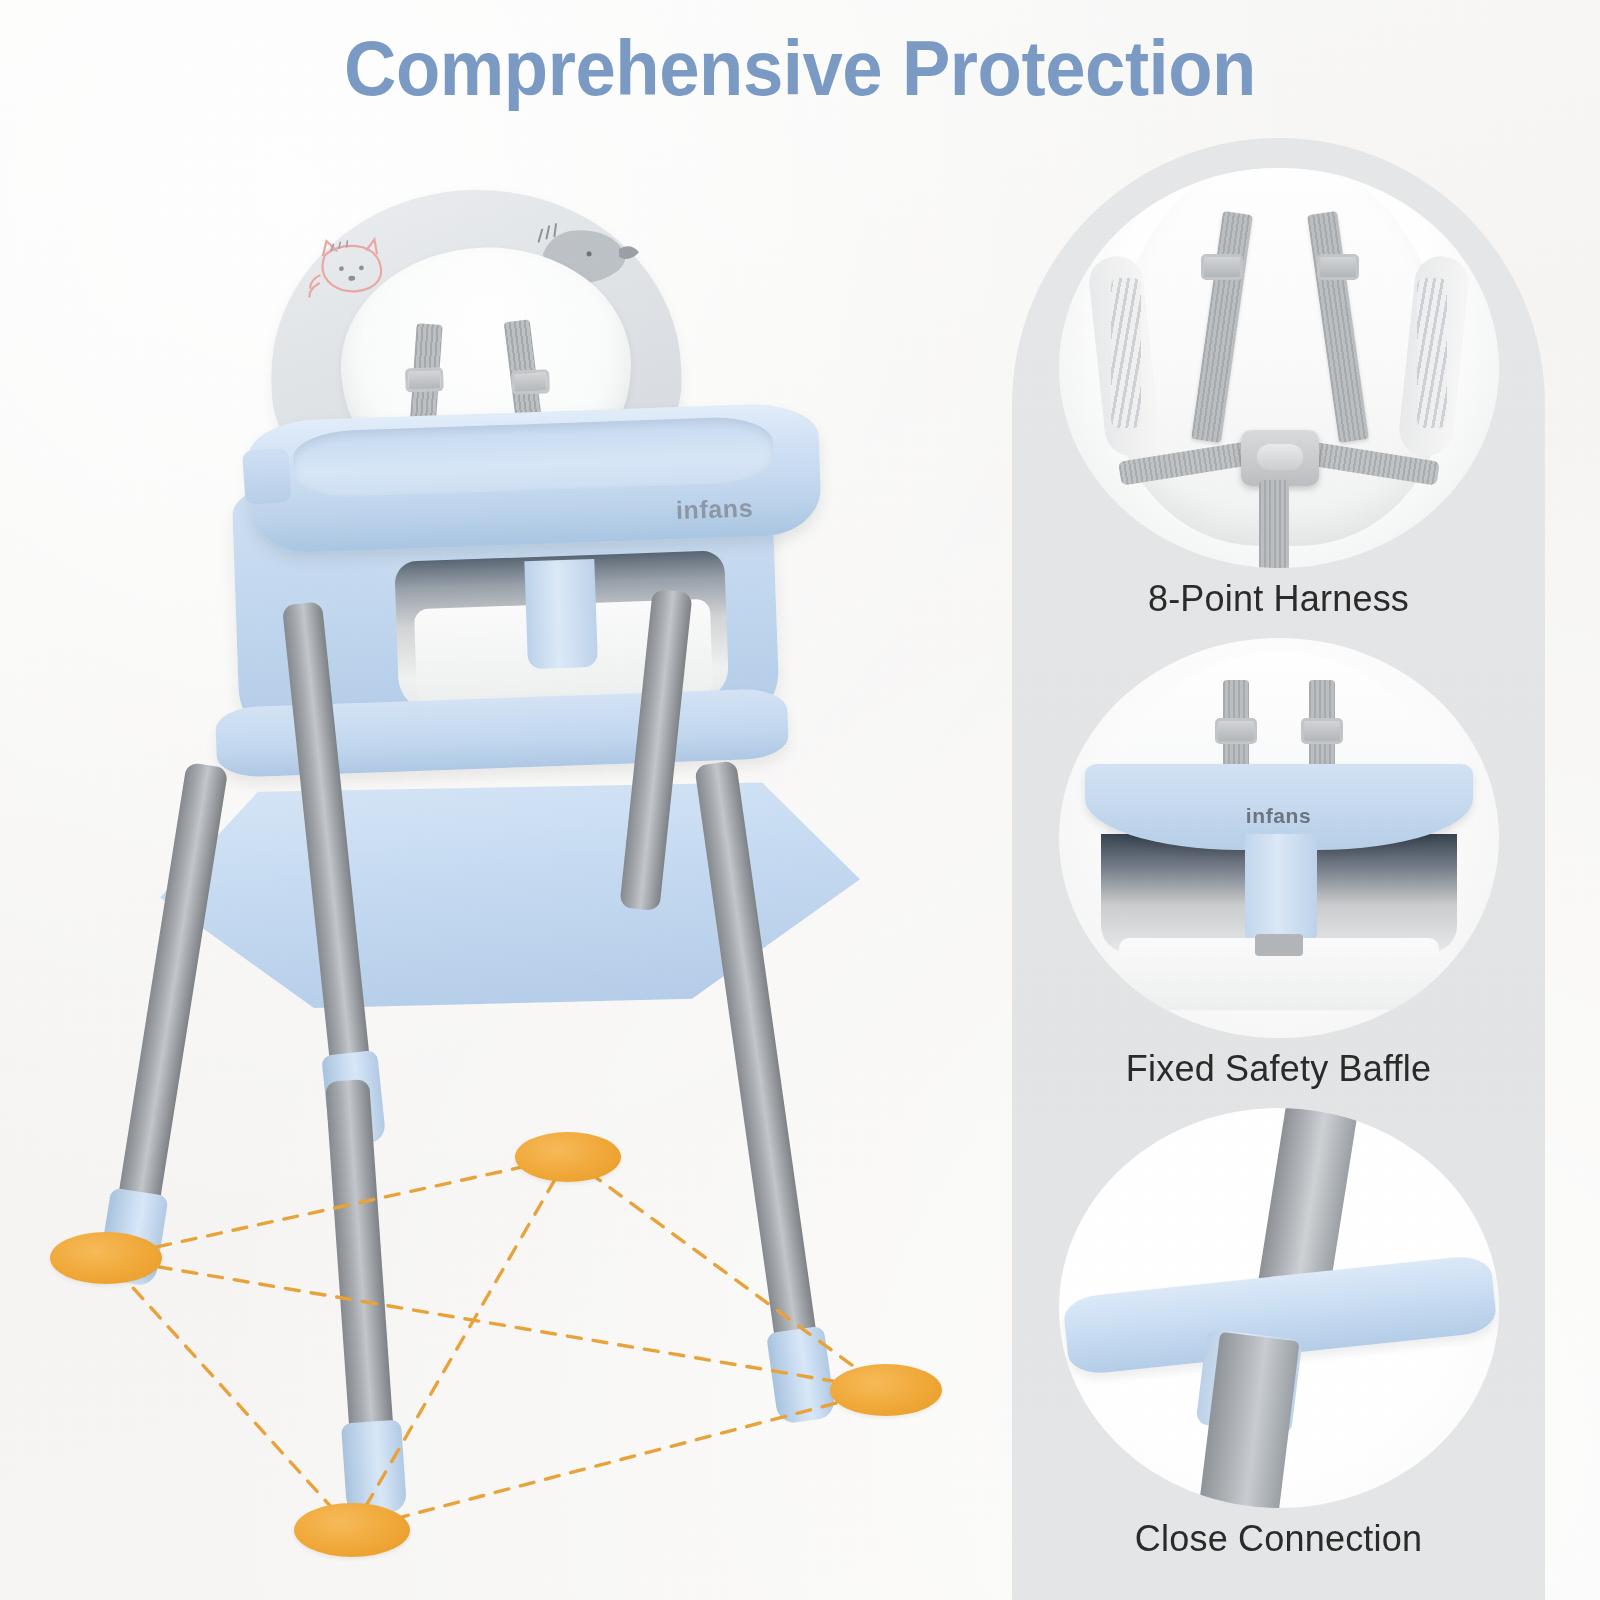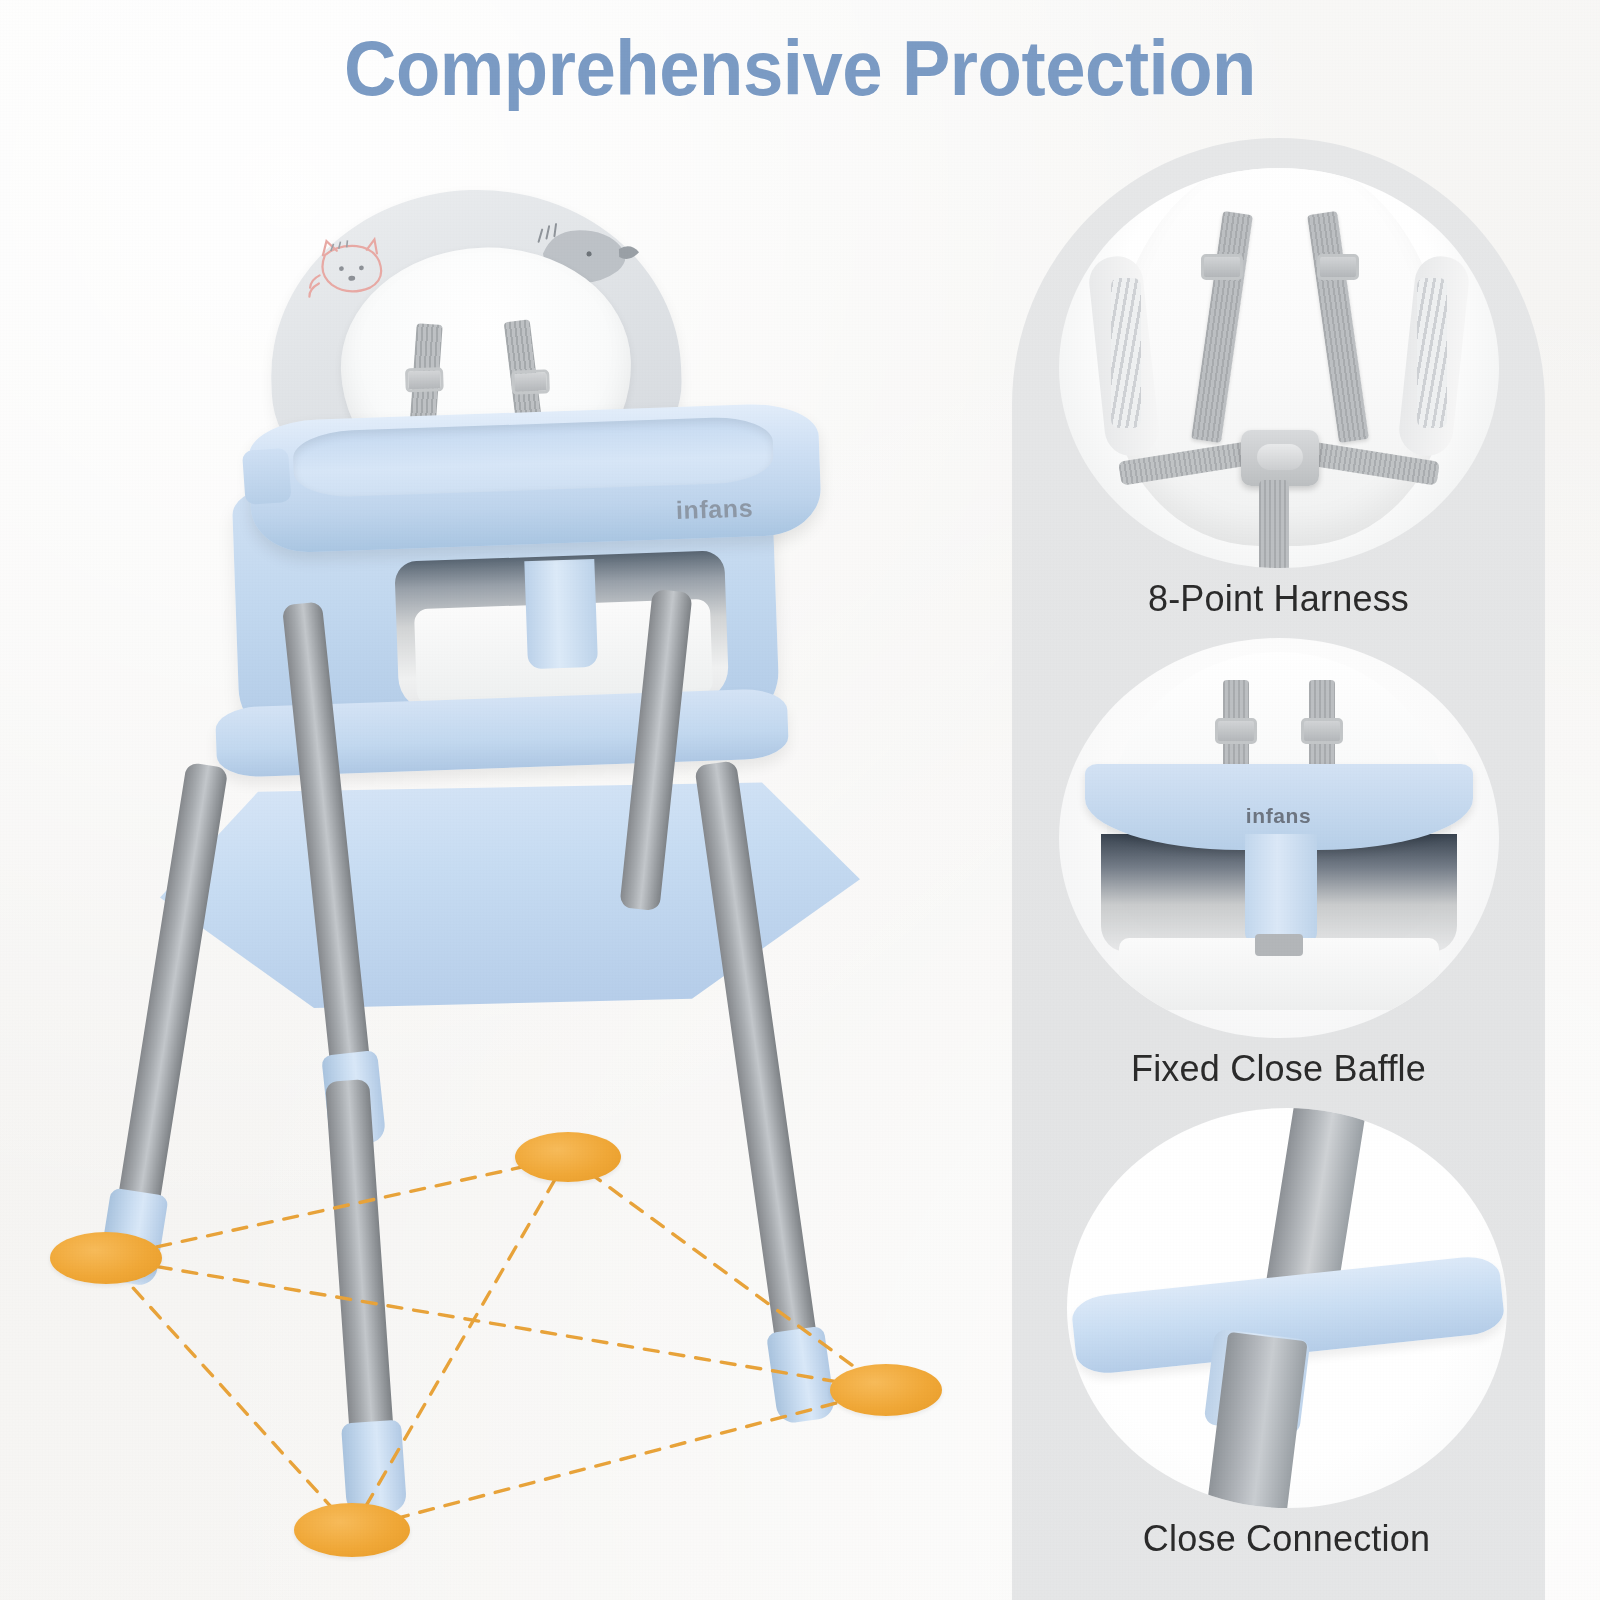--- a/index.html
+++ b/index.html
@@ -441,24 +441,24 @@
       </div>
       <div class="cavity cav-l"></div>
       <div class="cavity cav-r"></div>
       <div class="baffle">
         <div class="logo2">infans</div>
       </div>
       <div class="post"></div>
       <div class="footpad"></div>
       <div class="midstrap"></div>
     </div>
-    <div class="detail-caption">Fixed Close Baffle</div>
-  </div>
-
-  <div class="detail-block" style="top:970px;margin-left:8px;">
+    <div class="detail-caption">Fixed Safety Baffle</div>
+  </div>
+
+  <div class="detail-block" style="top:970px;">
     <div class="detail-circle" id="c3">
       <div class="legtop"></div>
       <div class="nub"></div>
       <div class="plate"></div>
       <div class="collar"></div>
       <div class="legbot"></div>
     </div>
     <div class="detail-caption">Close Connection</div>
   </div>
 </div>

